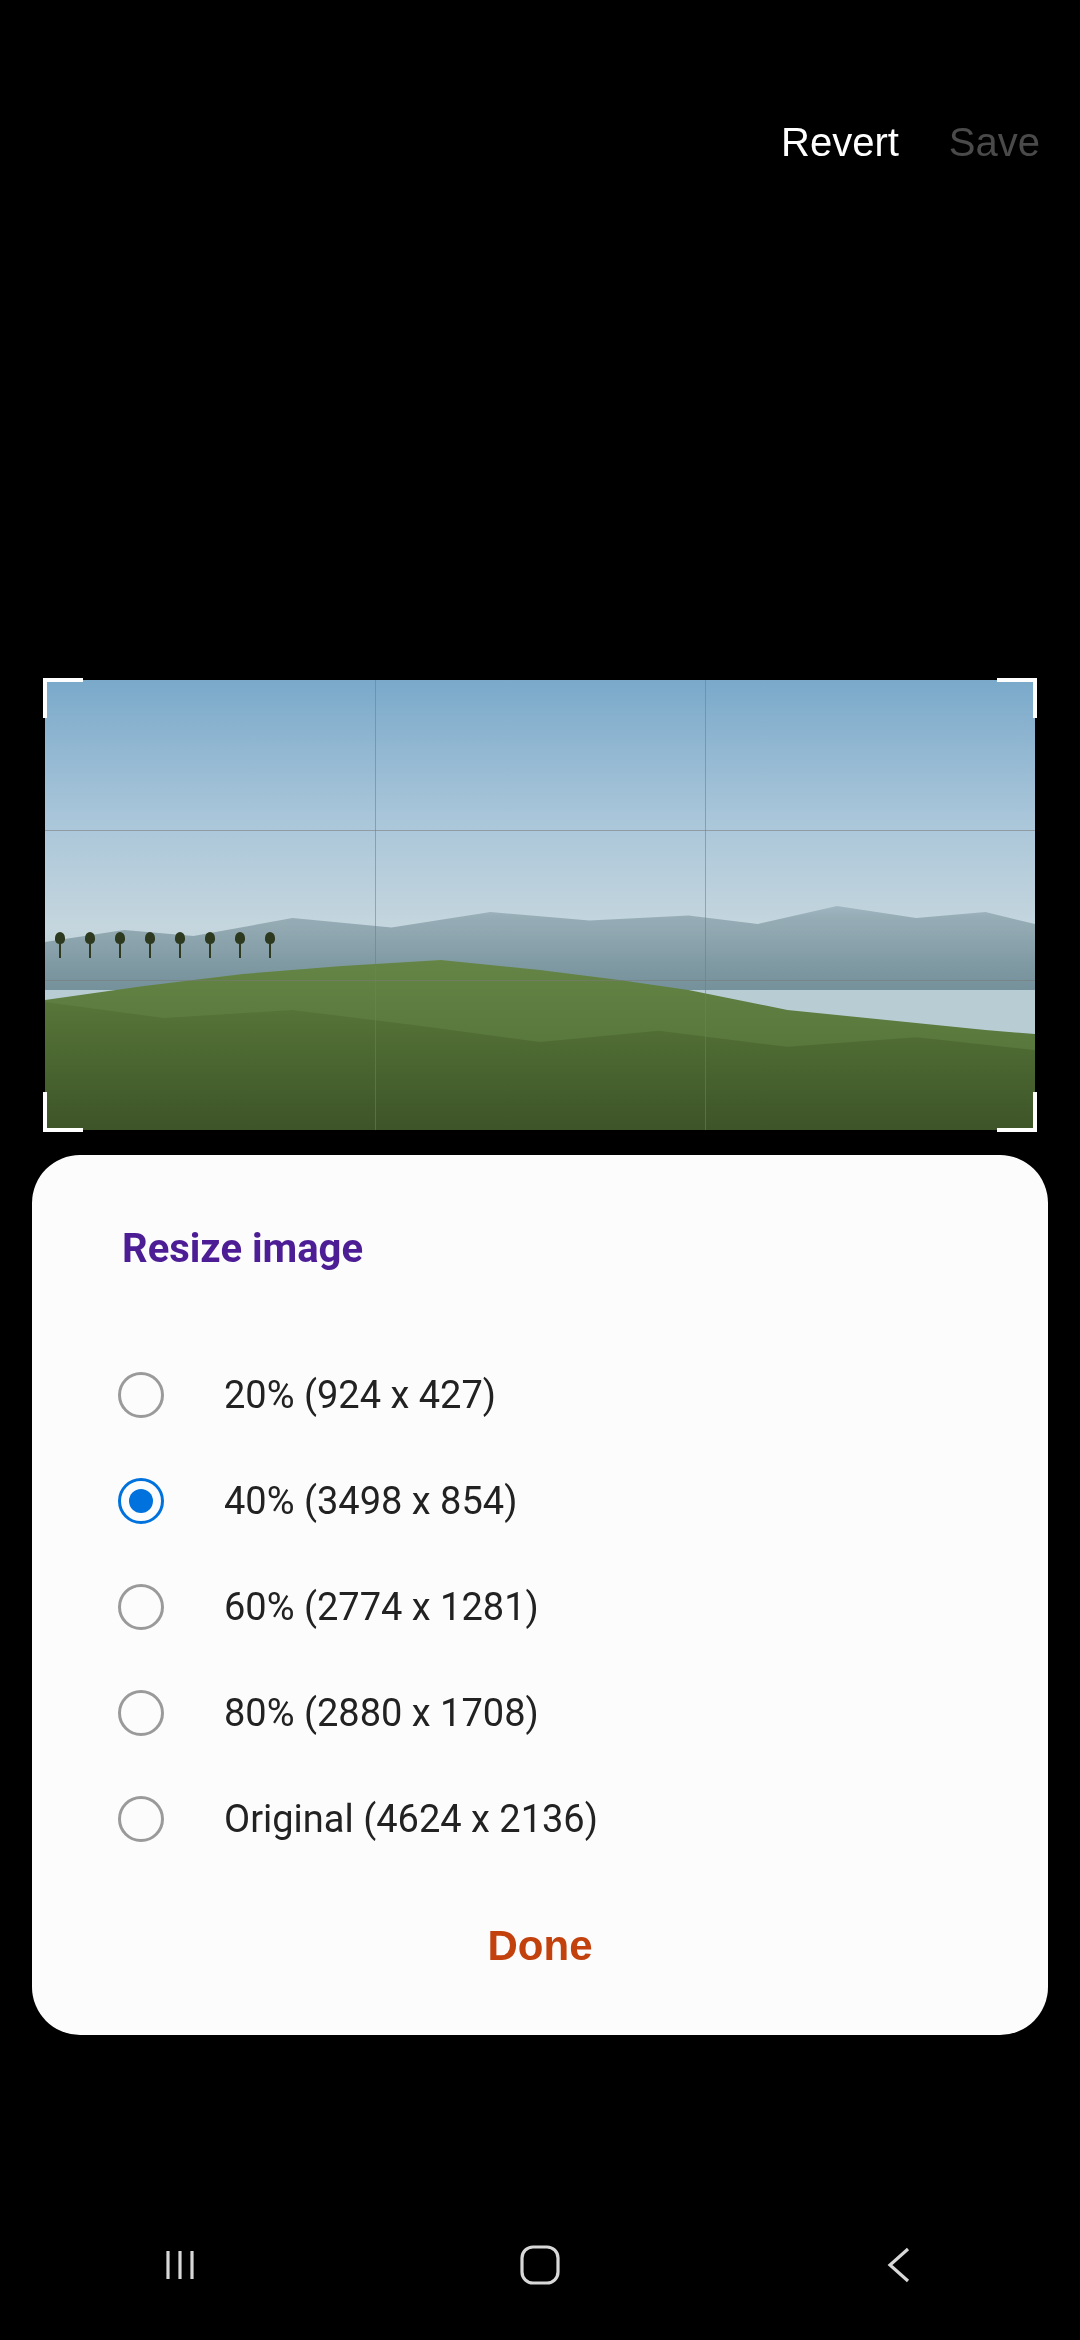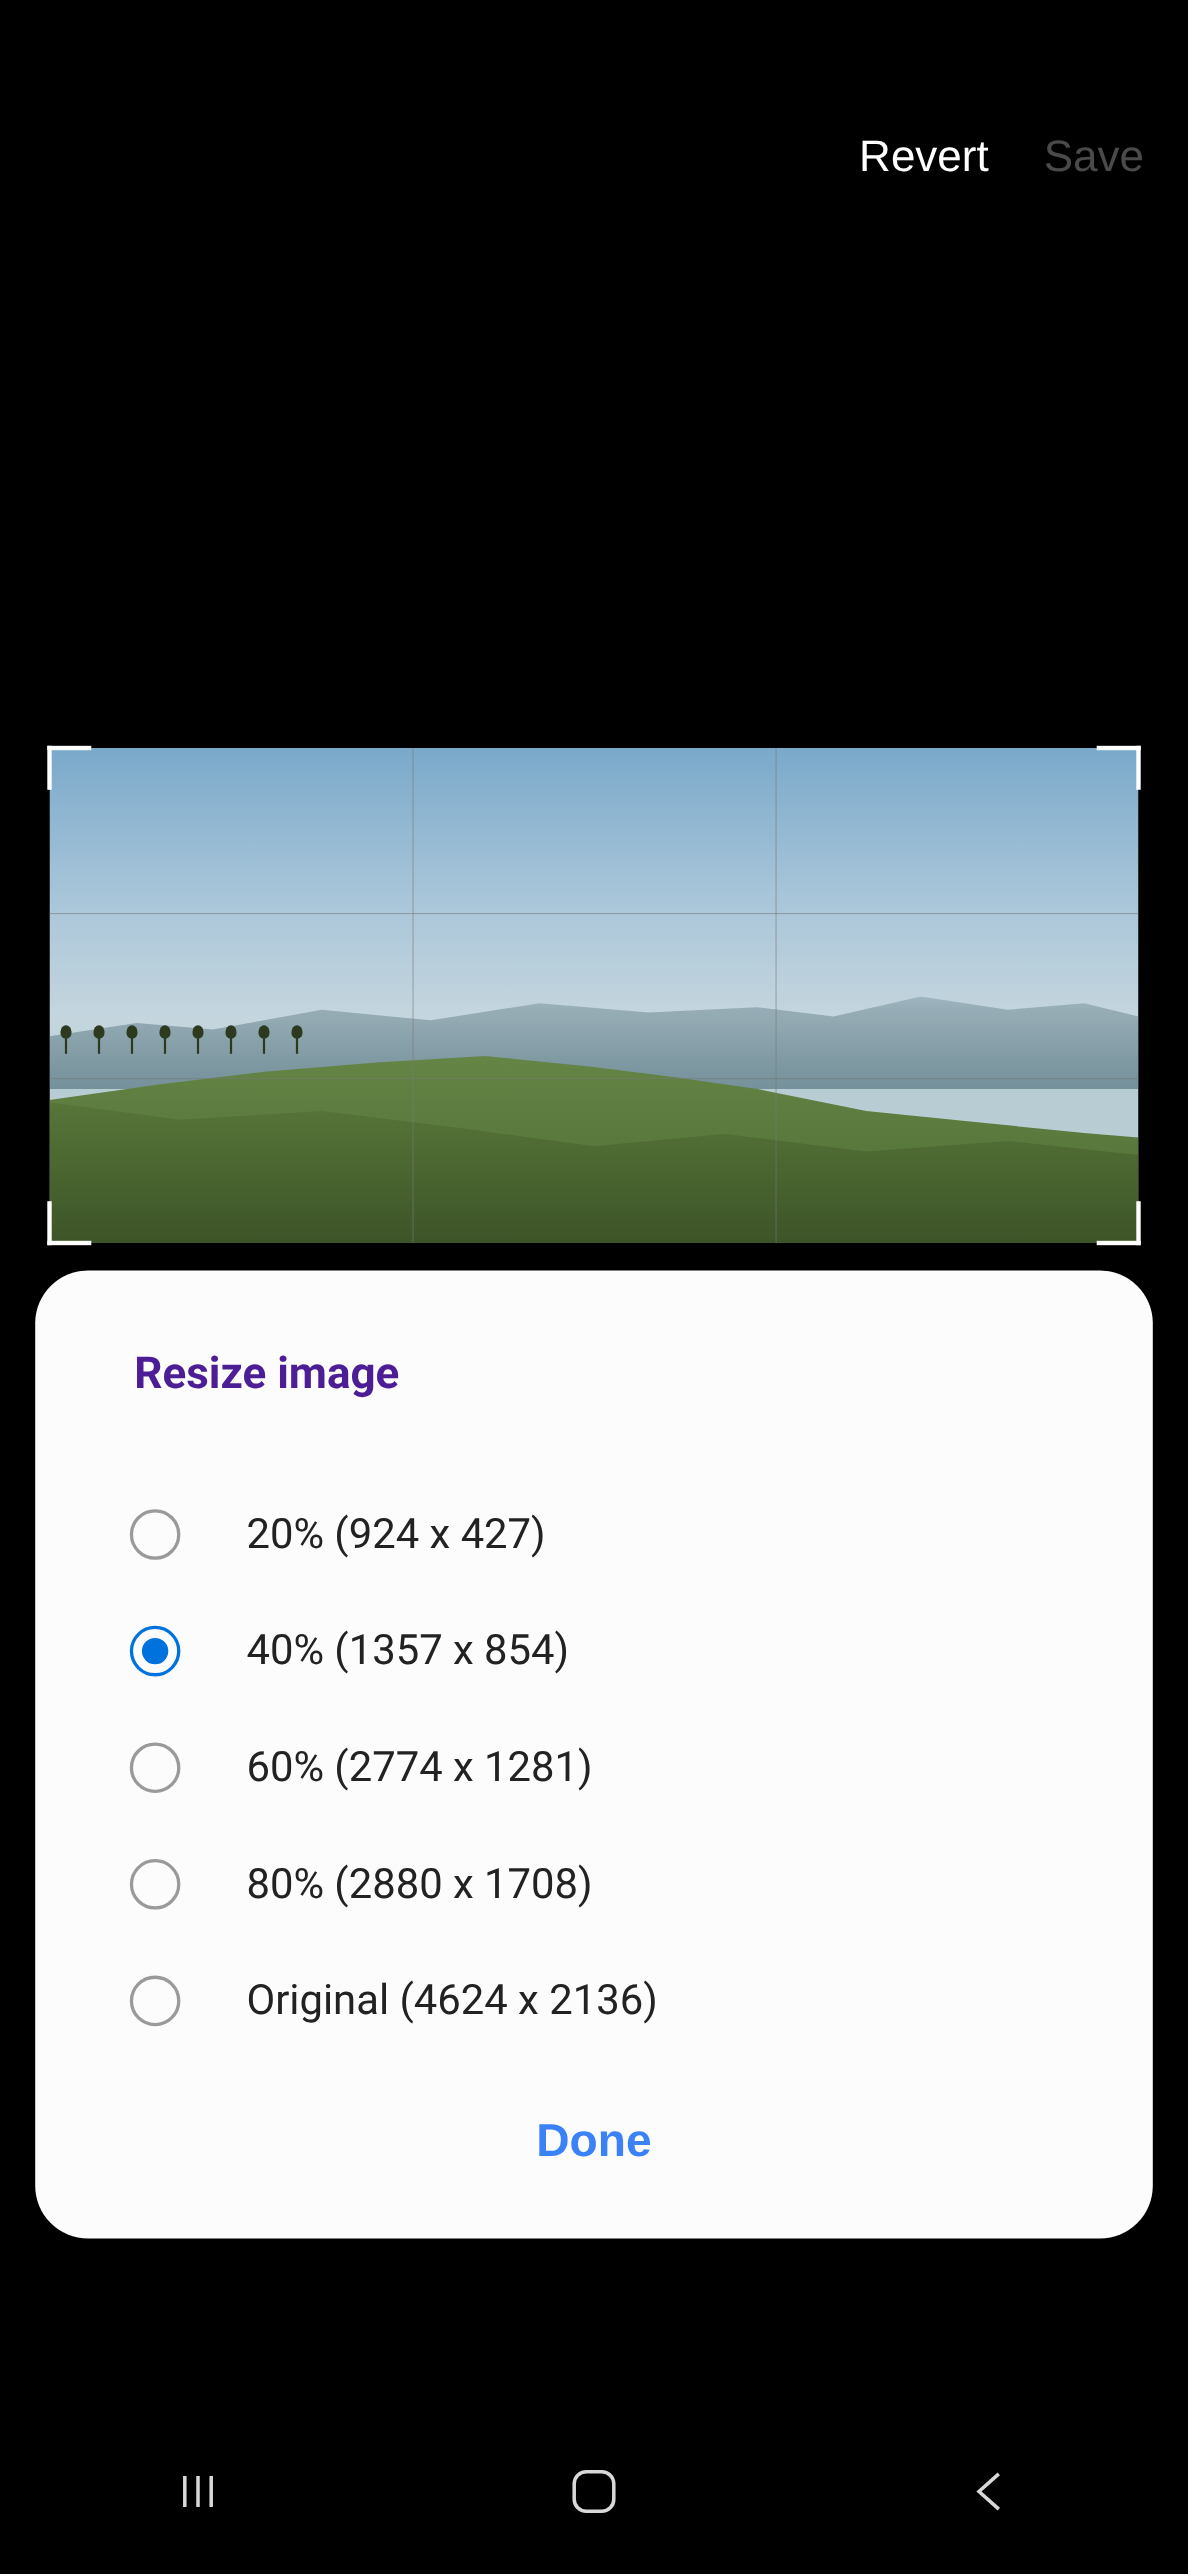--- a/index.html
+++ b/index.html
@@ -42,21 +42,21 @@
 
   
   .sheet { position: absolute; left: 32px; right: 32px; top: 1155px; background: #fcfcfc; border-radius: 48px; padding: 70px 60px 55px 60px; }
   .sheet-title { font-size: 40px; font-weight: 700; color: #4c1d95; margin: 0 30px 70px 30px; }
   .options { display: flex; flex-direction: column; }
   .opt { display: flex; align-items: center; gap: 60px; padding: 30px 26px; cursor: pointer; }
   .radio { width: 46px; height: 46px; border-radius: 50%; border: 3px solid #9a9a9a; flex-shrink: 0; position: relative; }
   .radio.checked { border-color: #0072de; }
   .radio.checked::after { content: ""; position: absolute; top: 50%; left: 50%; width: 24px; height: 24px; background: #0072de; border-radius: 50%; transform: translate(-50%, -50%); }
   .opt-label { font-size: 38px; color: #222; text-align: center; }
-  .done { width: 100%; text-align: center; font-size: 42px; font-weight: 600; color: #3b82f6; background: none; border: none; padding: 50px 0 10px 0; cursor: pointer; }
+  .done { width: 100%; text-align: center; font-size: 42px; font-weight: 600; color: #c2410c; background: none; border: none; padding: 50px 0 10px 0; cursor: pointer; }
 
   
   .navbar { position: absolute; bottom: 0; left: 0; right: 0; height: 150px; display: flex; justify-content: space-around; align-items: center; }
   .nav-btn { width: 80px; height: 80px; display: flex; align-items: center; justify-content: center; cursor: pointer; }
   .nav-btn svg { stroke: #d8d8d8; fill: none; stroke-width: 3.2; }
 </style>
 </head>
 <body>
 
 <div class="top-bar">
@@ -88,21 +88,21 @@
   <h2 class="sheet-title">Resize image</h2>
   <div class="options">
 
     <div class="opt">
       <span class="radio"></span>
       <span class="opt-label">20% (924 x 427)</span>
     </div>
 
     <div class="opt">
       <span class="radio checked"></span>
-      <span class="opt-label">40% (1357 x 854)</span>
+      <span class="opt-label">40% (3498 x 854)</span>
     </div>
 
     <div class="opt">
       <span class="radio"></span>
       <span class="opt-label">60% (2774 x 1281)</span>
     </div>
 
     <div class="opt">
       <span class="radio"></span>
       <span class="opt-label">80% (2880 x 1708)</span>

